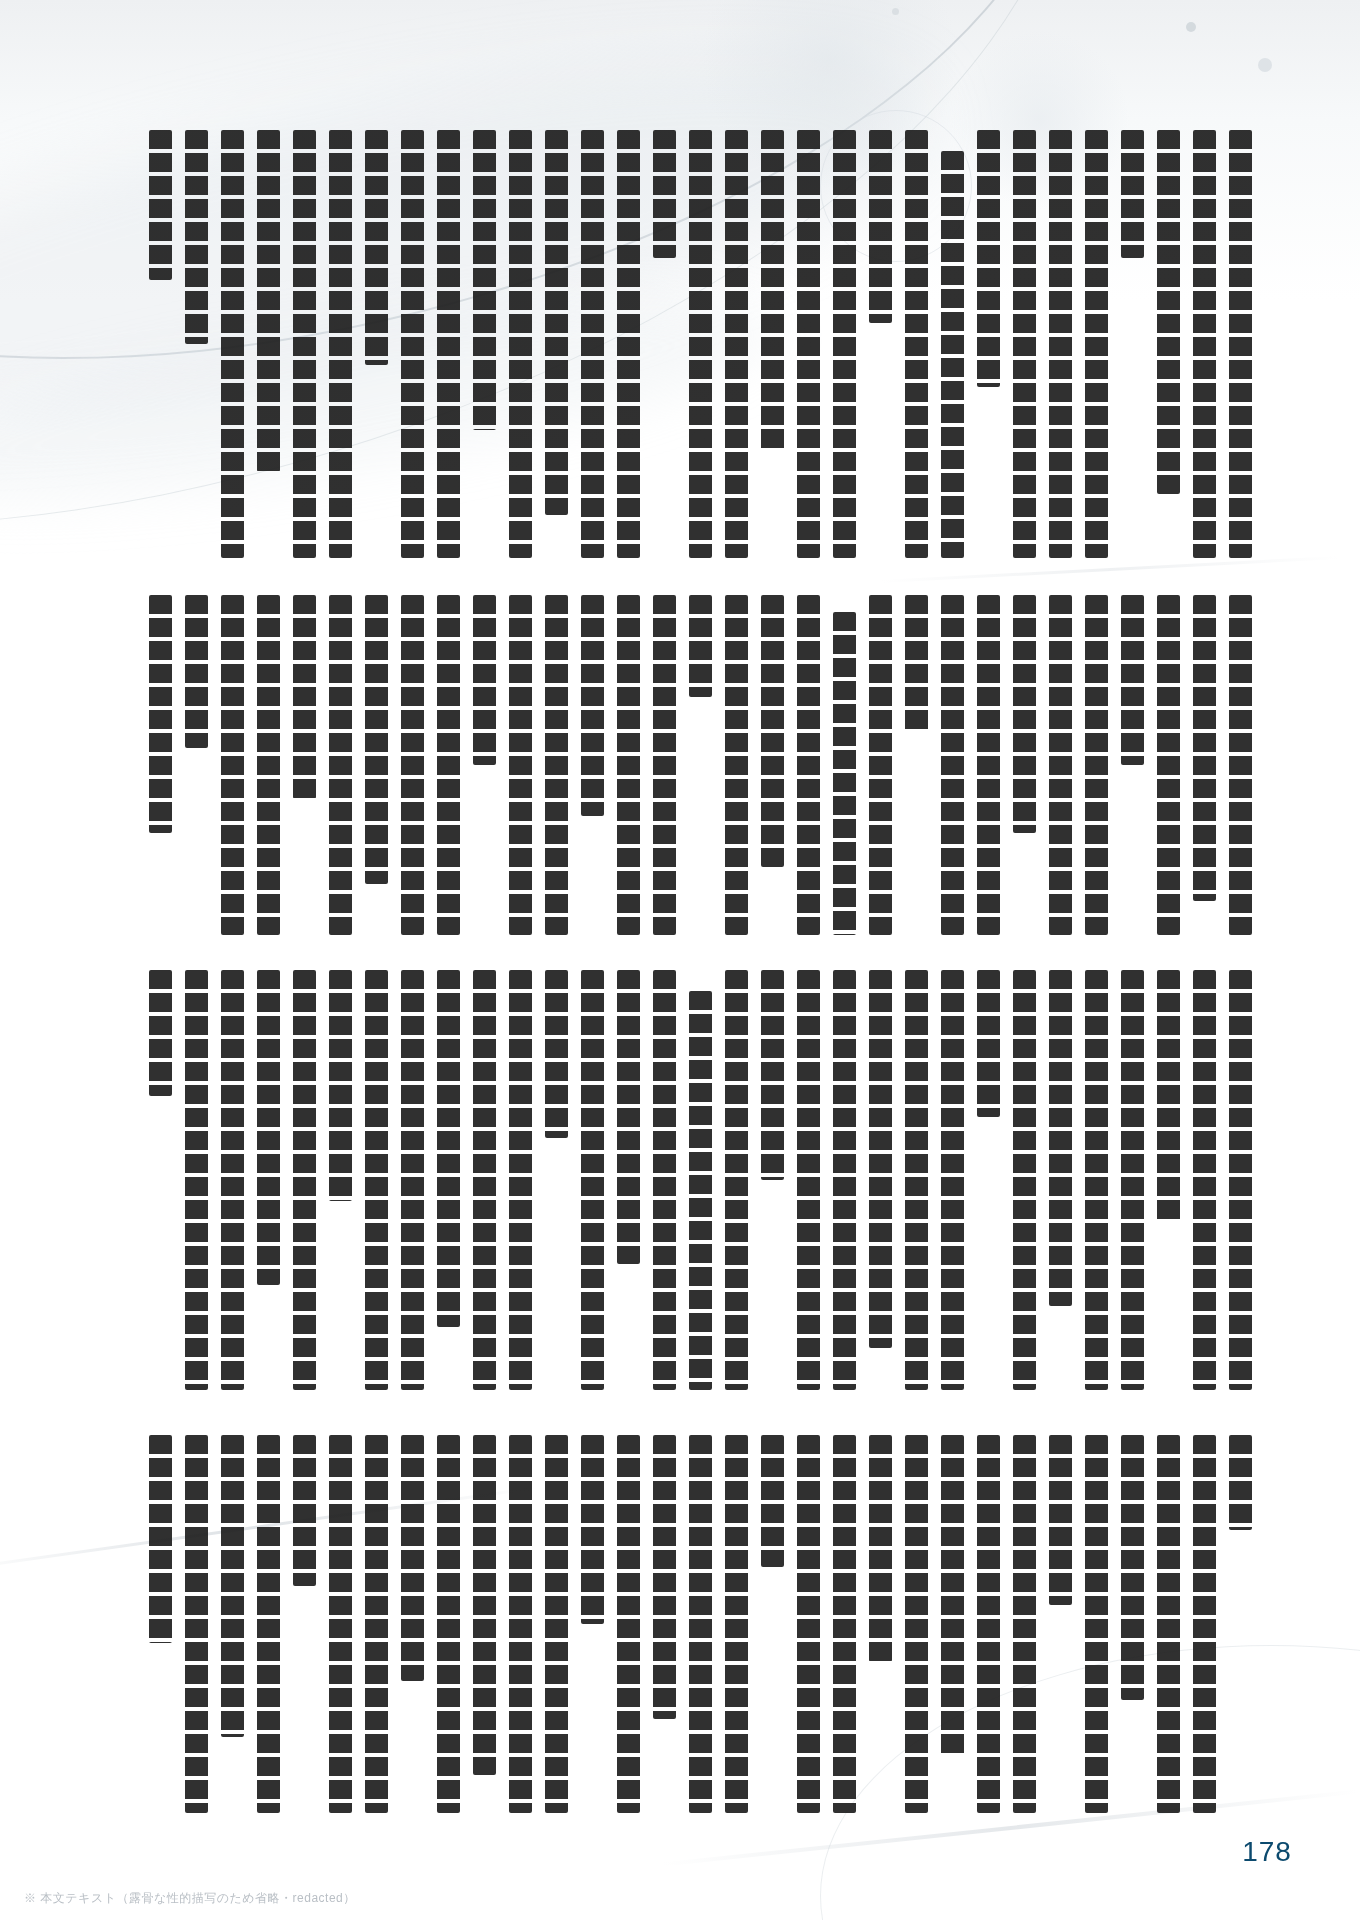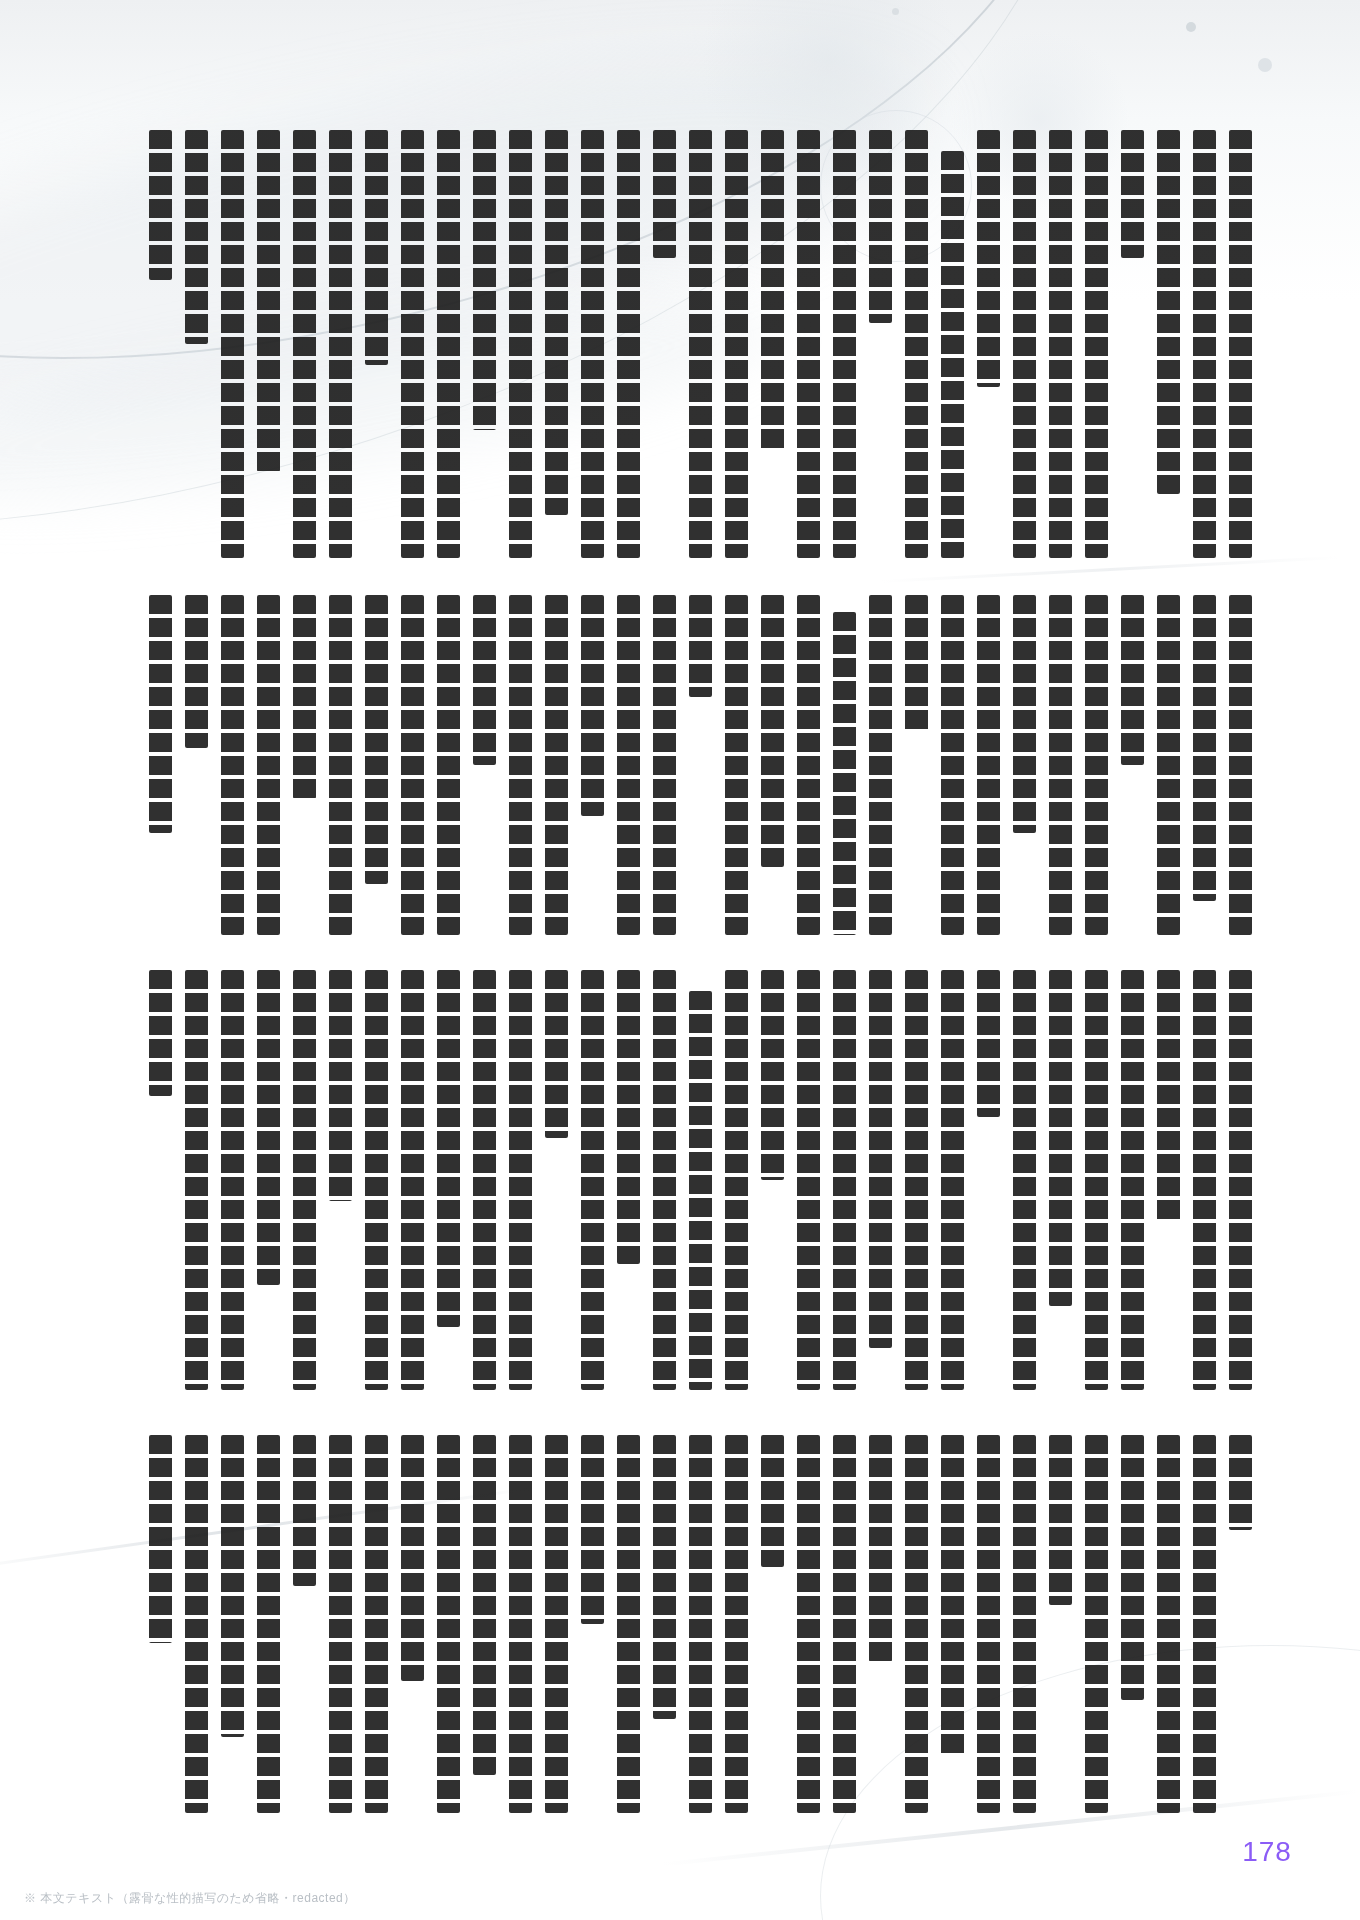--- a/index.html
+++ b/index.html
@@ -33,21 +33,21 @@
     display:flex;flex-direction:row-reverse;justify-content:flex-start;
     column-gap:13px;align-items:flex-start;
   }
   .text-column{
     width:23px;flex:0 0 23px;border-radius:2px;
     background:repeating-linear-gradient(180deg,#1e1e1e 0px,#1e1e1e 19px,rgba(0,0,0,0) 19px,rgba(0,0,0,0) 23px);
     opacity:.92;
   }
   #page-number{
     position:absolute;left:1222px;top:1836px;width:90px;text-align:center;
-    font-size:28px;letter-spacing:1px;color:#8b5cf6;font-family:"Liberation Sans",sans-serif;
+    font-size:28px;letter-spacing:1px;color:#0c4a6e;font-family:"Liberation Sans",sans-serif;
   }
   #redaction-notice{
     position:absolute;left:24px;top:1890px;font-size:12px;color:#b9bfc5;
     font-family:"Liberation Sans",sans-serif;letter-spacing:.5px;
   }
 </style>
 </head>
 <body>
 
 <div class="decor ring" id="ring1"></div>

